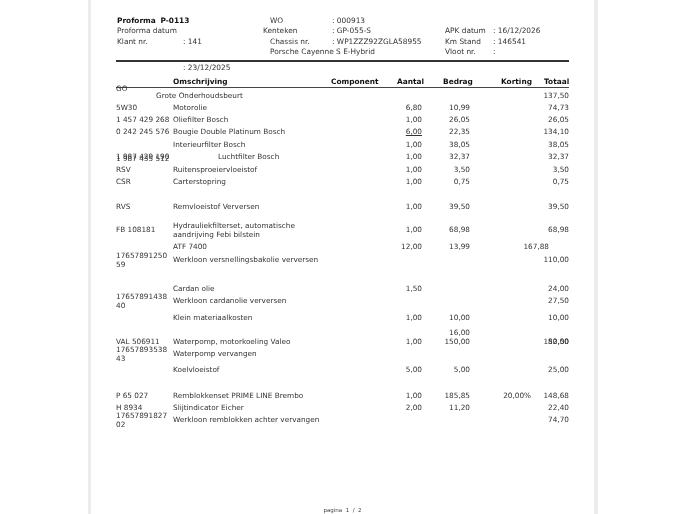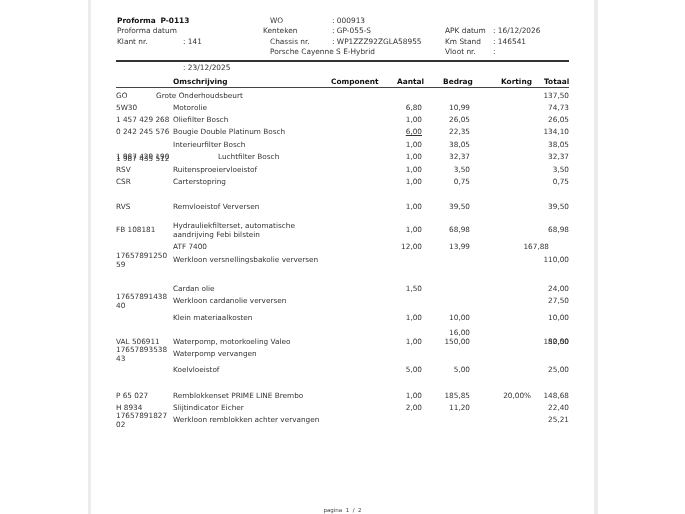--- a/index.html
+++ b/index.html
@@ -73,21 +73,21 @@
   <div class="th" style="left:82px;">Omschrijving</div>
   <div class="th" style="left:240px;">Component</div>
   <div class="th" style="left:306px;">Aantal</div>
   <div class="th" style="left:352px;">Bedrag</div>
   <div class="th" style="left:410px;">Korting</div>
   <div class="th" style="left:453px;">Totaal</div>
   <div class="rule-thin" style="top:87px;"></div>
 
   <div id="rows">
       <div>
-        <div class="cell" style="left: 25px; top: 92px;">GO</div>
+        <div class="cell" style="left: 25px; top: 85px;">GO</div>
         <div class="cell" style="left: 65px; top: 92px;">Grote Onderhoudsbeurt</div>
         <div class="cell r" style="left: 290px; width: 41px; top: 92px;"></div>
         <div class="cell r" style="left: 338px; width: 41px; top: 92px;"></div>
         <div class="cell r" style="left: 400px; width: 40px; top: 92px;"></div>
         <div class="cell r" style="left: 430px; width: 48px; top: 92px;">137,50</div>
       </div>
       <div>
         <div class="cell" style="left: 25px; top: 104px;">5W30</div>
         <div class="cell" style="left: 82px; top: 104px;">Motorolie</div>
         <div class="cell r" style="left: 290px; width: 41px; top: 104px;">6,80</div>
@@ -238,21 +238,21 @@
         <div class="cell r" style="left: 338px; width: 41px; top: 404px;">11,20</div>
         <div class="cell r" style="left: 400px; width: 40px; top: 404px;"></div>
         <div class="cell r" style="left: 430px; width: 48px; top: 404px;">22,40</div>
       </div>
       <div>
         <div class="cell code-wrap" style="left: 25px; width: 52px; top: 412px;">1765789182702</div>
         <div class="cell" style="left: 82px; top: 416px;">Werkloon remblokken achter vervangen</div>
         <div class="cell r" style="left: 290px; width: 41px; top: 416px;"></div>
         <div class="cell r" style="left: 338px; width: 41px; top: 416px;"></div>
         <div class="cell r" style="left: 400px; width: 40px; top: 416px;"></div>
-        <div class="cell r" style="left: 430px; width: 48px; top: 416px;">25,21</div>
+        <div class="cell r" style="left: 430px; width: 48px; top: 416px;">74,70</div>
       </div>
     </div>
 
   <div class="footer">
     <span>pagina</span>&nbsp;
     <span>1</span>&nbsp;
     <span>/</span>&nbsp;
     <span>2</span>
   </div>
 </div>

